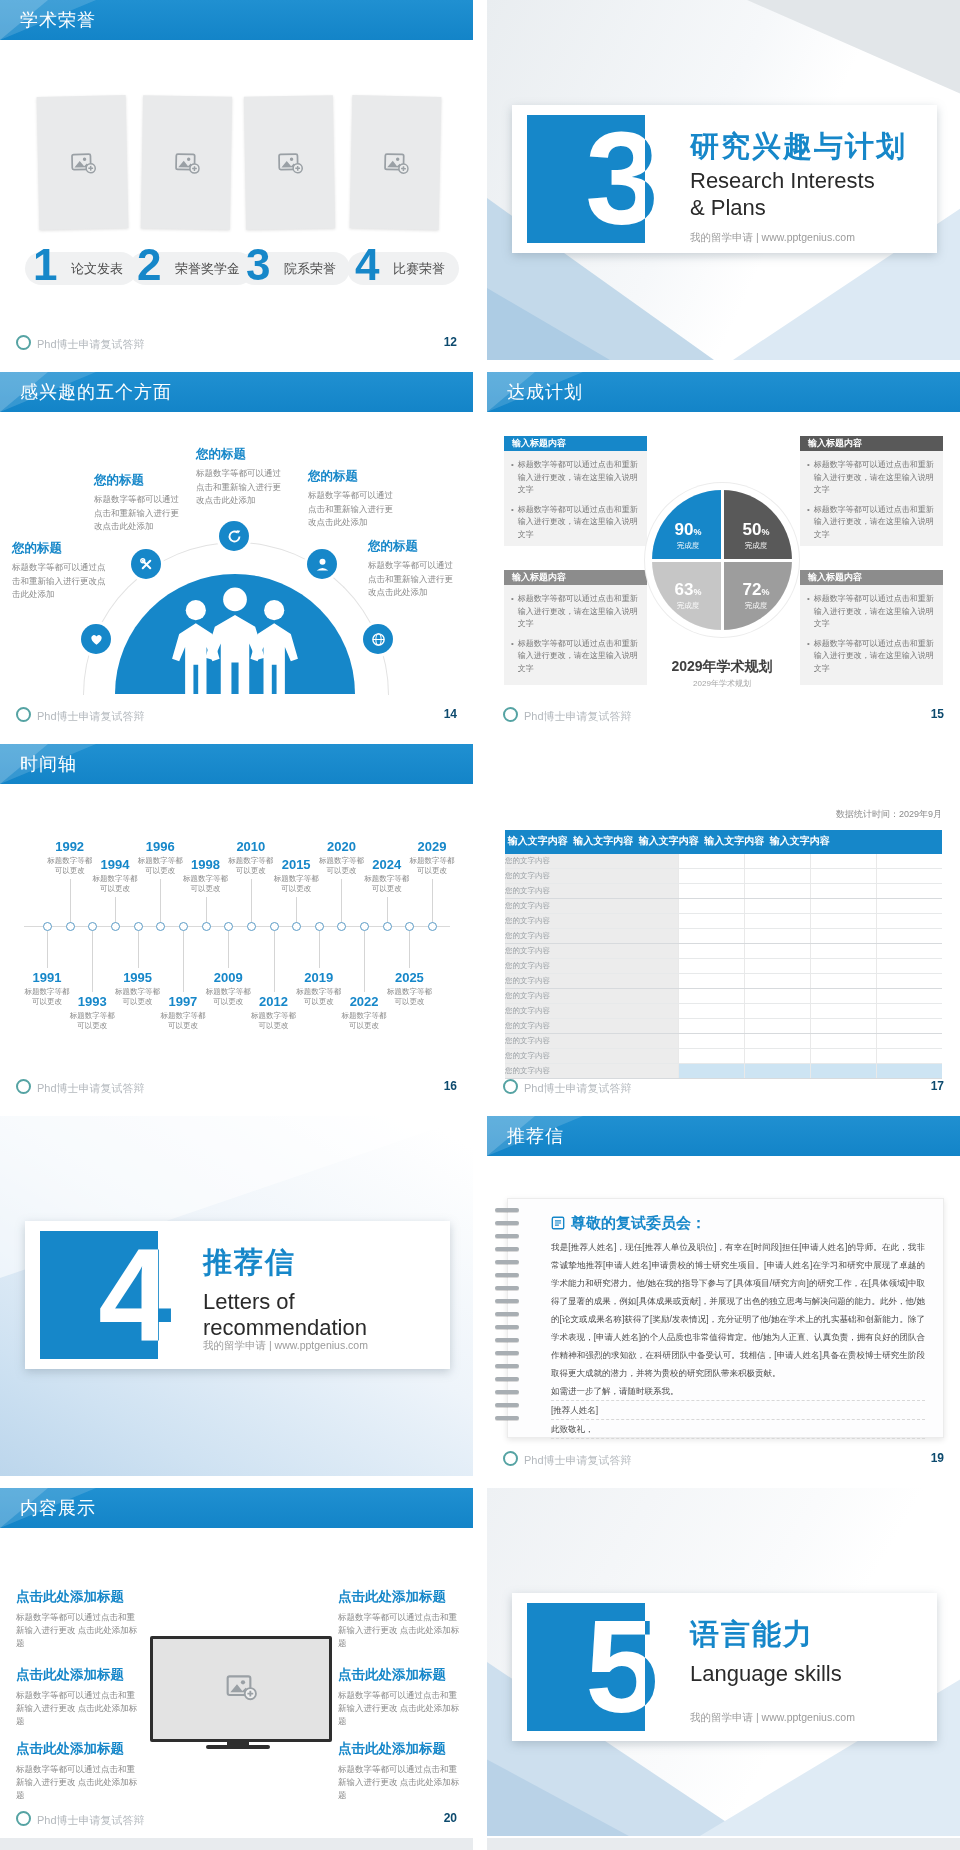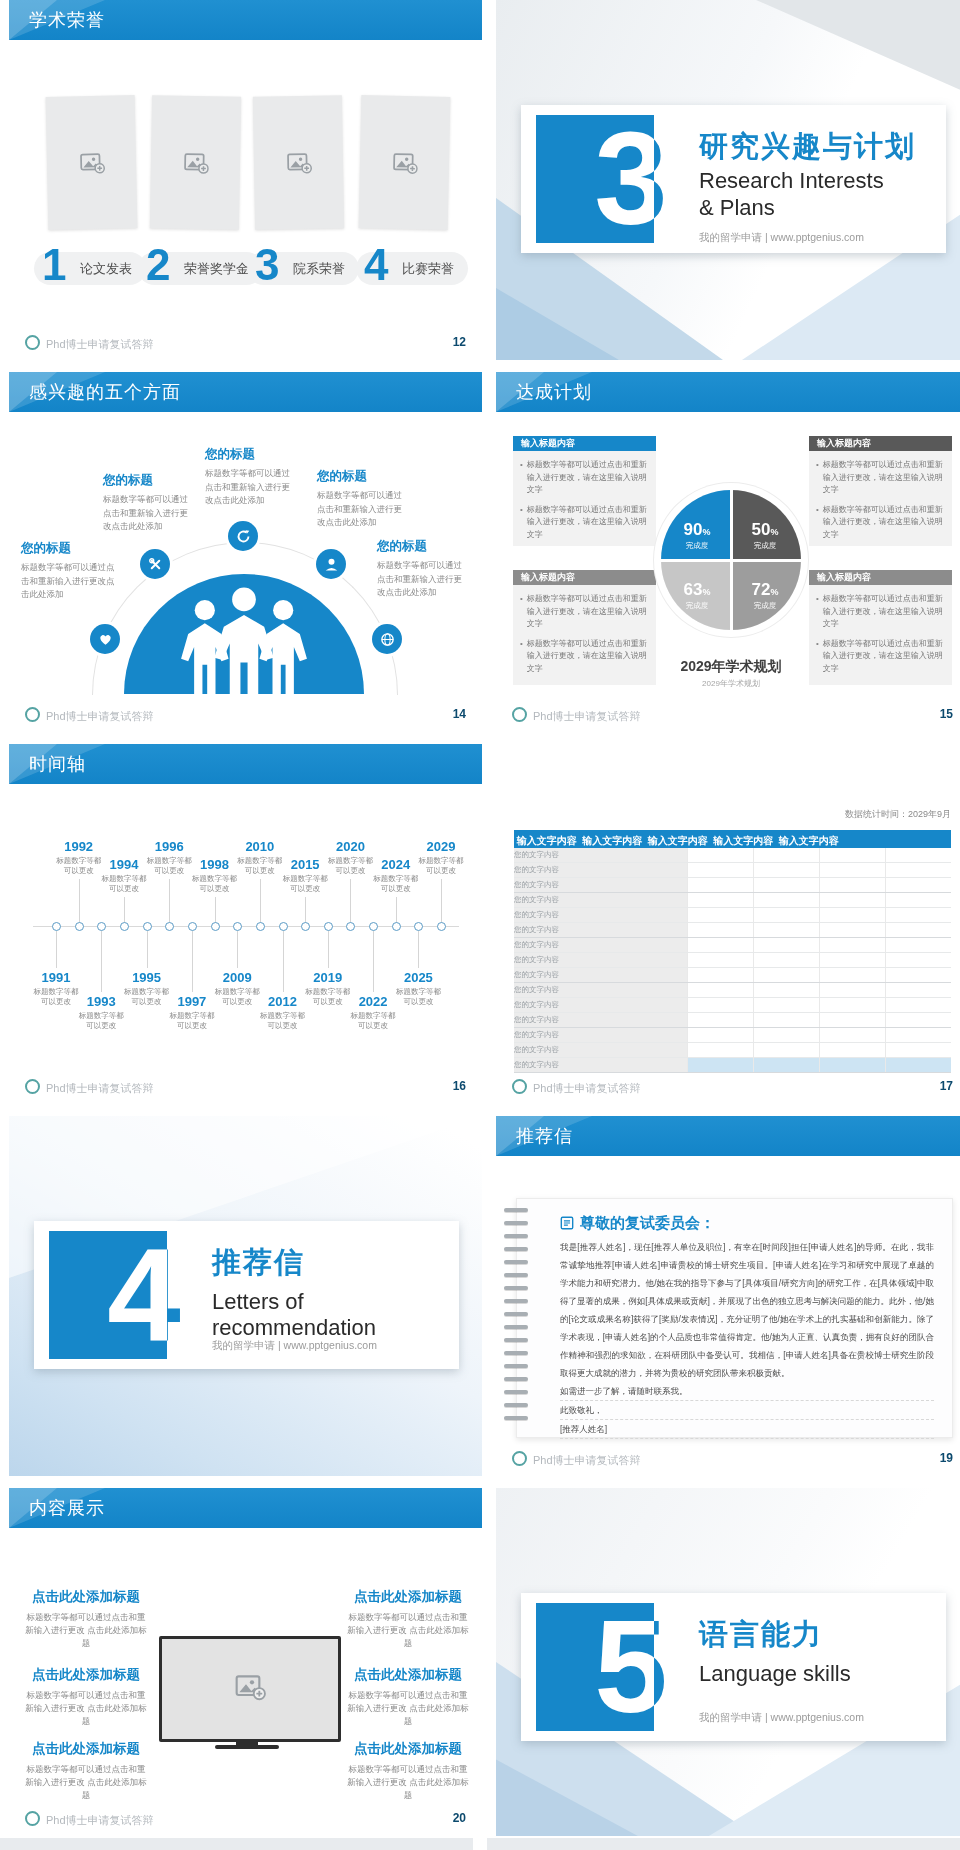--- a/index.html
+++ b/index.html
@@ -1,18 +1,18 @@
 <!DOCTYPE html>
 <html><head>
 <meta charset="utf-8">
 <style>
   html,body{margin:0;padding:0;}
   body{width:960px;height:1850px;position:relative;background:#ffffff;
        font-family:"Liberation Sans","DejaVu Sans",sans-serif;overflow:hidden;}
-  .slide{position:absolute;width:473px;height:360px;background:#fff;overflow:hidden;margin-left:9px;}
+  .slide{position:absolute;width:473px;height:360px;background:#fff;overflow:hidden;}
 
   
   .bar{position:absolute;top:0;left:0;right:0;height:40px;
        background:linear-gradient(180deg,#2090d1 0%,#1384c8 100%);}
   .bar::before{content:"";position:absolute;left:0;top:0;width:96px;height:40px;
        background:rgba(255,255,255,.14);clip-path:polygon(0 0,96px 0,0 40px);}
   .bar::after{content:"";position:absolute;left:0;top:0;width:48px;height:40px;
        background:rgba(255,255,255,.18);clip-path:polygon(0 0,48px 0,0 40px);}
   .bar .t{position:absolute;left:20px;top:8px;font-size:18px;color:#fff;letter-spacing:1px;z-index:2;}
 
@@ -96,41 +96,41 @@
   .tnode{position:absolute;width:7px;height:7px;border-radius:50%;border:1.5px solid #5b9bc6;background:#fff;}
   .tl-item{position:absolute;width:64px;margin-left:-32px;text-align:center;}
   .tl-year{font-size:13px;font-weight:bold;color:#1687c9;}
   .tl-cap{font-size:7.5px;color:#8a8a8a;line-height:10px;margin-top:2px;}
   .tl-tick{position:absolute;width:1px;background:#d5d5d5;}
 
   
   .tnote{position:absolute;right:18px;top:64px;font-size:9px;color:#8a8a8a;}
   .tbl{position:absolute;left:18px;top:86px;width:437px;}
   .trow{display:flex;}
-  .thead{height:18px;background:#1687c9;}
+  .thead{height:24px;background:#1687c9;}
   .thead .tc{color:#fff;font-size:10px;font-weight:bold;line-height:22px;text-align:center;}
   .tc1{width:175px;} .tc{width:65.5px;}
   .tbody-row{height:14px;border-bottom:1px solid #e7e9ea;}
   .tbody-row .cl{width:175px;background:#ececec;font-size:7.5px;color:#9aa0a5;text-align:left;line-height:14px;}
   .tbody-row .cc{width:65.5px;border-left:1px solid #e9e9e9;}
   .tbody-row .hl{background:#cde4f3;}
 
   
   .lcard{position:absolute;left:20px;top:82px;width:435px;height:238px;background:#fdfdfe;
        border:1px solid #ececec;box-shadow:0 2px 6px rgba(0,0,0,.10);}
   .coil{position:absolute;left:8px;width:24px;height:4px;border-radius:3px;background:#a8aeb3;
        box-shadow:0 1px 0 rgba(0,0,0,.15);}
   .lsal{position:absolute;left:84px;top:98px;font-size:15px;font-weight:bold;color:#1687c9;}
   .lico{position:absolute;left:64px;top:100px;}
   .lbody{position:absolute;left:64px;top:122px;width:374px;font-size:8.5px;color:#4a4a4a;
        line-height:18px;text-align:justify;}
   .lclose{margin:0;border-bottom:1px dashed #d8d8d8;}
 
   
-  .citem{position:absolute;width:122px;text-align:center;}
+  .citem{position:absolute;width:122px;text-align:left;font-family:Liberation Serif, serif;}
   .citem .ch{font-size:13.5px;font-weight:bold;color:#1687c9;margin-bottom:5px;}
   .citem .cb{font-size:8.5px;color:#8a8a8a;line-height:13px;}
   .monitor{position:absolute;left:150px;top:148px;width:176px;height:100px;background:#e3e3e3;
        border:3px solid #2e2e2e;border-radius:2px;display:flex;align-items:center;justify-content:center;}
   .mneck{position:absolute;left:227px;top:252px;width:22px;height:5px;background:#2e2e2e;}
   .mbase{position:absolute;left:206px;top:257px;width:64px;height:4px;border-radius:2px;background:#2e2e2e;}
 
   .bstrip{position:absolute;top:1838px;height:12px;background:#e8ebee;}
 </style>
 </head>
@@ -707,22 +707,22 @@
     <span class="lico">
       <svg width="14" height="14" viewBox="0 0 16 16">
           <rect x="1.5" y="1.5" width="13" height="13" rx="1.5" fill="none" stroke="#1687c9" stroke-width="1.6"></rect>
           <path d="M4.5 5.5h7M4.5 8h7M4.5 10.5h4.5" stroke="#1687c9" stroke-width="1.3"></path>
         </svg>
     </span>
     <div class="lsal">尊敬的复试委员会：</div>
     <div class="lbody">
       <span>我是[推荐人姓名]，现任[推荐人单位及职位]，有幸在[时间段]担任[申请人姓名]的导师。在此，我非常诚挚地推荐[申请人姓名]申请贵校的博士研究生项目。[申请人姓名]在学习和研究中展现了卓越的学术能力和研究潜力。他/她在我的指导下参与了[具体项目/研究方向]的研究工作，在[具体领域]中取得了显著的成果，例如[具体成果或贡献]，并展现了出色的独立思考与解决问题的能力。此外，他/她的[论文或成果名称]获得了[奖励/发表情况]，充分证明了他/她在学术上的扎实基础和创新能力。除了学术表现，[申请人姓名]的个人品质也非常值得肯定。他/她为人正直、认真负责，拥有良好的团队合作精神和强烈的求知欲，在科研团队中备受认可。我相信，[申请人姓名]具备在贵校博士研究生阶段取得更大成就的潜力，并将为贵校的研究团队带来积极贡献。</span>
       <p class="lclose">如需进一步了解，请随时联系我。</p>
+      <p class="lclose">[推荐人姓名]</p>
       <p class="lclose">此致敬礼，</p>
-      <p class="lclose">[推荐人姓名]</p>
     </div>
     <div class="sfoot">
       <span class="logo"></span><span>Phd博士申请复试答辩</span>
       <span class="pg">19</span>
     </div>
   </div>
 
   <div class="slide" style="left:0;top:1488px;height:348px">
     <div class="bar">
       <span class="t">内容展示</span>

